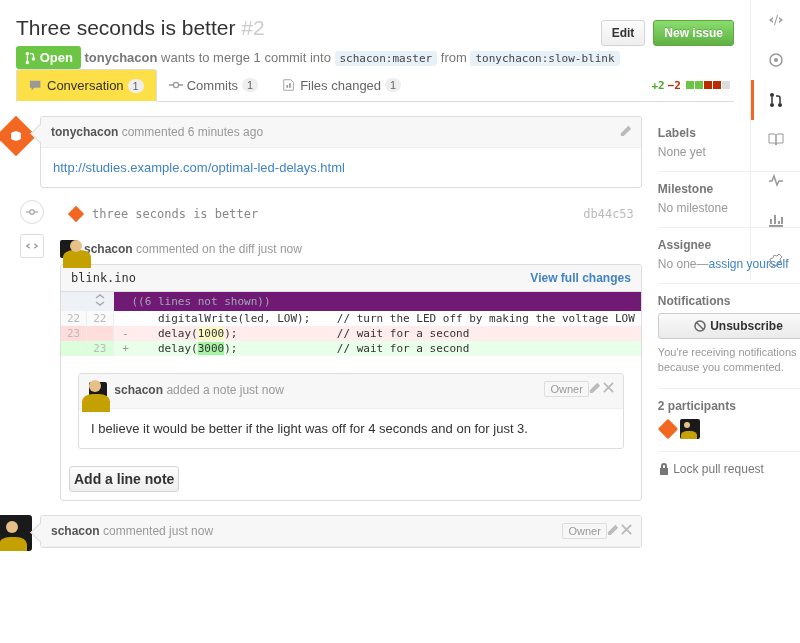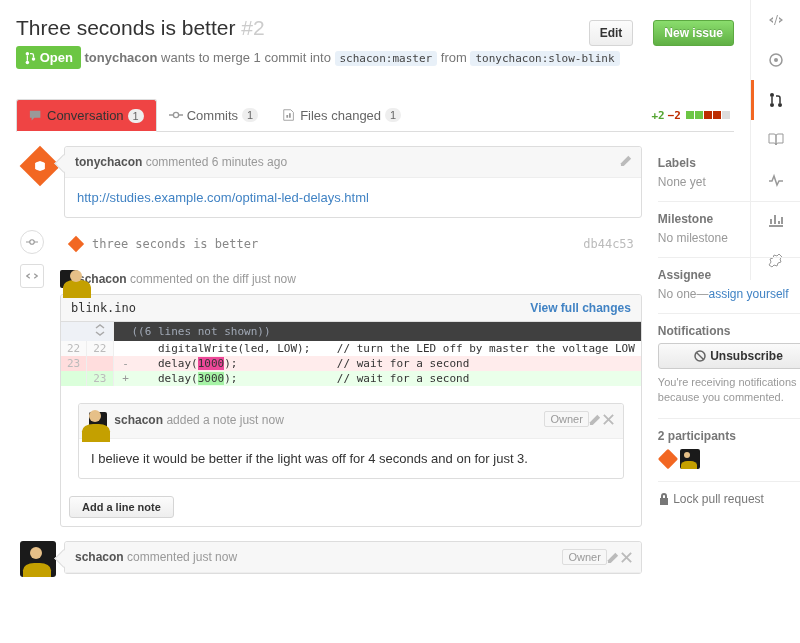--- a/index.html
+++ b/index.html
@@ -8,32 +8,32 @@
 .container { width: 800px; position: relative; }
 .main-area { padding: 16px 66px 0 16px; }
 .right-rail { position: absolute; top: 0; right: 0; width: 50px; border-left: 1px solid #eee; }
 .right-rail .ri { display: flex; align-items: center; justify-content: center; height: 40px; color: #999; cursor: pointer; }
 .right-rail .ri.active { box-shadow: inset 3px 0 0 #f26722; color: #333; }
 .right-rail svg { width: 16px; height: 16px; fill: currentColor; }
 
 .header-row { display: flex; justify-content: space-between; align-items: flex-start; }
 h1.title { font-size: 21px; font-weight: 400; color: #333; margin-bottom: 6px; }
 h1.title .num { color: #ccc; font-weight: 300; }
-.hdr-btns { display: flex; gap: 20px; margin-top: 4px; }
+.hdr-btns { display: flex; gap: 8px; margin-top: 4px; }
 .btn { display: inline-block; padding: 5px 10px; font-size: 12px; font-weight: 600; border: 1px solid #d5d5d5; border-radius: 3px; background: linear-gradient(#fcfcfc,#eee); color: #333; cursor: pointer; }
 .btn-green { background: linear-gradient(#8add6d,#60b044); border-color: #5ca941; color: #fff; text-shadow: 0 -1px 0 rgba(0,0,0,.2); text-align: center; }
 .state-badge { display: inline-block; padding: 4px 8px; background: #6cc644; color: #fff; border-radius: 3px; font-weight: 600; font-size: 13px; }
 .state-badge svg { vertical-align: text-bottom; fill: #fff; }
-.meta-line { color: #777; font-size: 13px; margin-bottom: 30px; }
+.meta-line { color: #777; font-size: 13px; margin-bottom: 0; }
 .meta-line .user { color: #777; font-weight: 600; }
 .branch { display: inline-block; padding: 1px 5px; background: #e8f0f8; border-radius: 3px; font-family: Consolas, monospace; font-size: 11px; color: #444; }
 
 .tabs { border-bottom: 1px solid #ddd; display: flex; align-items: center; }
 .tab { display: inline-flex; align-items: center; gap: 4px; padding: 8px 12px; color: #666; font-size: 13px; cursor: pointer; }
-.tab.sel { border: 1px solid #ddd; border-bottom: 1px solid #fff; border-radius: 3px 3px 0 0; background: #ef4444; margin-bottom: -1px; color: #333; }
+.tab.sel { border: 1px solid #ddd; border-bottom: 1px solid #fff; border-radius: 3px 3px 0 0; background: #fde047; margin-bottom: -1px; color: #333; }
 .tab svg { width: 14px; height: 14px; fill: #999; }
 .counter { display: inline-block; min-width: 16px; padding: 1px 5px; background: #eee; color: #666; border-radius: 8px; font-size: 11px; text-align: center; }
 .diffstat { margin-left: auto; font-size: 11px; font-family: Consolas, monospace; display: flex; align-items: center; gap: 1px; padding-right: 4px;}
 .diffstat .a { color: #55a532; font-weight:600; margin-right:2px;}
 .diffstat .d { color: #bd2c00; font-weight:600; margin-right:4px;}
 .diffstat i { width: 8px; height: 8px; display: inline-block; }
 .diffstat i.g { background: #6cc644; }
 .diffstat i.r { background: #bd2c00; }
 .diffstat i.n { background: #ddd; }
 
@@ -44,73 +44,73 @@
 .side-block h3 { font-size: 12px; color: #777; font-weight: 600; margin-bottom: 5px; }
 .side .pill-btn { display: block; text-align: center; padding: 5px; border: 1px solid #ccc; border-radius: 3px; background: linear-gradient(#fafafa,#eaeaea); color: #333; font-weight: 600; font-size: 12px; cursor: pointer; }
 .side .pill-btn svg { vertical-align: text-bottom; width: 14px; height: 14px; fill: #666; }
 .participants { display: flex; gap: 2px; margin-top: 6px; }
 .avatar { width: 20px; height: 20px; border-radius: 2px; display: inline-block; }
 .avatar.orange { background: #f26722; transform: rotate(45deg) scale(.72); }
 .avatar.dark { background: #1a1a1a; position: relative; overflow:hidden;}
 .avatar.dark::after{content:'';position:absolute;left:4px;top:3px;width:6px;height:6px;border-radius:50%;background:#e6c088;}
 .avatar.dark::before{content:'';position:absolute;left:1px;bottom:-2px;width:16px;height:10px;background:#c4a000;border-radius:40% 40% 0 0;}
 
-.tl-item { position: relative; margin-left: 48px; margin-bottom: 12px; }
+.tl-item { position: relative; margin-left: 24px; margin-bottom: 12px; }
 .tl-avatar { position: absolute; left: -44px; top: 0; width: 36px; height: 36px; border-radius: 3px; }
 .tl-avatar.big-orange { width: 40px; height: 40px; }
 .tl-avatar.big-orange .diamond { width: 100%; height: 100%; background: #f26722; transform: rotate(45deg) scale(.72); }
 .tl-avatar.big-orange .diamond::after { content:''; position:absolute; left:30%; top:30%; width:40%; height:40%; background:#fff; clip-path: polygon(20% 20%, 60% 0%, 100% 40%, 80% 80%, 40% 100%, 0% 60%);}
 .tl-avatar.dark{background:#1a1a1a; overflow:hidden;}
 .tl-avatar.dark::after{content:'';position:absolute;left:10px;top:6px;width:12px;height:12px;border-radius:50%;background:#e6c088;}
 .tl-avatar.dark::before{content:'';position:absolute;left:3px;bottom:-4px;width:28px;height:18px;background:#c4a000;border-radius:40% 40% 0 0;}
 .comment-box { border: 1px solid #ddd; border-radius: 3px; }
 .comment-box::before { content: ''; position: absolute; left: -7px; top: 11px; width: 12px; height: 12px; background: #f7f7f7; border-left: 1px solid #ddd; border-bottom: 1px solid #ddd; transform: rotate(45deg); }
 .comment-header { background: #f7f7f7; border-bottom: 1px solid #eee; padding: 8px 10px; font-size: 12px; color: #999; position: relative; border-radius: 3px 3px 0 0;}
 .comment-header b { color: #555; }
-.comment-header .actions { position: absolute; right: 8px; top: 7px; display: flex; align-items: center; }
+.comment-header .actions { position: absolute; right: 8px; top: 7px; display: flex; align-items: flex-start; }
 .comment-header .actions svg { width: 13px; height: 13px; fill: #bbb; cursor: pointer; }
 .owner-badge { border: 1px solid #ddd; border-radius: 2px; padding: 1px 5px; font-size: 11px; color: #999; }
 .comment-body { padding: 12px; font-size: 13px; color: #333; }
 .comment-body p { margin-bottom: 12px; }
 .comment-body p:last-child { margin-bottom: 0; }
 
 .commit-row { margin-left: 44px; padding: 6px 8px 6px 0; font-size: 12px; color: #888; font-family: Consolas, monospace; display: flex; align-items: center; }
 .commit-row .sha { margin-left: auto; color: #bbb; }
 .commit-row .mini-av { width: 16px; height: 16px; background: #f26722; transform: rotate(45deg) scale(.72); margin: 0 8px; }
 .event-icon { position: absolute; left: -48px; width: 24px; height: 24px; border: 1px solid #ddd; border-radius: 50%; background: #fff; display: flex; align-items: center; justify-content: center; }
 .event-icon svg { width: 12px; height: 12px; fill: #999; }
 
-.review-hdr { margin-left: 44px; font-size: 12px; color: #999; padding: 6px 0; display:flex; align-items:center; position:relative;}
+.review-hdr { margin-left: 44px; font-size: 12px; color: #999; padding: 6px 0; display:flex; align-items:center; gap:6px; position:relative;}
 .review-hdr b { color: #555; }
 .review-hdr .sm-av{width:18px;height:18px;border-radius:2px;}
 
 .diff-box { margin-left: 44px; border: 1px solid #ddd; border-radius: 3px; overflow: hidden; }
 .diff-head { background: #f7f7f7; padding: 6px 10px; border-bottom: 1px solid #ddd; font-size: 12px; font-family: Consolas, monospace; display: flex; justify-content: space-between; }
 .diff-head a { font-family: -apple-system, sans-serif; font-weight: 600; }
 table.diff { width: 100%; border-collapse: collapse; font-family: Consolas, monospace; font-size: 11px; }
 table.diff td { padding: 1px 6px; white-space: pre; }
 table.diff .ln { width: 28px; text-align: right; color: #bbb; background: #fafafa; border-right: 1px solid #eee; user-select: none; }
-table.diff tr.hunk td { background: #404040; color: #a0a8b5; }
+table.diff tr.hunk td { background: #701a75; color: #a0a8b5; }
 table.diff tr.hunk .ln { background: #eef1f6; }
 table.diff tr.del td { background: #ffecec; }
 table.diff tr.del .ln { background: #ffdddd; }
 table.diff tr.add td { background: #eaffea; }
 table.diff tr.add .ln { background: #dbffdb; }
 table.diff td .sym { width: 12px; display: inline-block; text-align: center; color: #999; }
-.x1 { background:#ec4899; }
+.x1 { background:#fef9c3; }
 .x2 { background:#a6f3a6; }
 .expander { text-align: center; padding: 2px; }
 .expander svg { width: 14px; height: 14px; fill: #aaa; }
 
 .inline-note { margin: 17px; border: 1px solid #ddd; border-radius: 3px; }
 .inline-note .comment-header { border-radius: 3px 3px 0 0; }
 .inline-note::before { display: none; }
 .inline-note .sm-av{width:18px;height:18px;border-radius:2px; display:inline-block; vertical-align:middle; margin-right:4px;}
 .add-line-note { margin: 0 8px 8px 8px; }
-.add-line-note .btn { font-size: 11px; padding: 4px 12px; font-weight: 600; }
+.add-line-note .btn { font-size: 14px; padding: 4px 4px; font-weight: 600; }
 </style>
 </head>
 <body>
 
 <div class="container">
 <div class="right-rail">
   <div class="ri">
         <svg viewBox="0 0 16 16">
           <path d="M5 11L1 8l4-3v2l-2 1 2 1zM11 11l4-3-4-3v2l2 1-2 1zM6 13l3-10h1l-3 10z"></path>
         </svg>
@@ -264,21 +264,21 @@
       <tbody>
                 <tr class="hunk">
                   <td class="ln expander" colspan="2"><svg viewBox="0 0 14 14">
                       <path d="M3 5l4-3 4 3M3 9l4 3 4-3" fill="none" stroke="#aaa" stroke-width="1.5"></path>
                     </svg></td>
                   <td><span class="sym"></span><span>((6 lines not shown))</span></td>
                 </tr>
       <tr>
                   <td class="ln">22</td>
                   <td class="ln">22</td>
-                  <td><span class="sym"></span><span>    digitalWrite(led, LOW);    // turn the LED off by master the voltage LOW</span></td>
+                  <td><span class="sym"></span><span>    digitalWrite(led, LOW);    // turn the LED off by making the voltage LOW</span></td>
                 </tr>
       <tr class="del">
                   <td class="ln">23</td>
                   <td class="ln"></td>
                   <td><span class="sym">-</span><span>    delay(</span><span class="x1">1000</span><span>);               // wait for a second</span></td>
                 </tr>
       <tr class="add">
                   <td class="ln"></td>
                   <td class="ln">23</td>
                   <td><span class="sym">+</span><span>    delay(</span><span class="x2">3000</span><span>);               // wait for a second</span></td>

